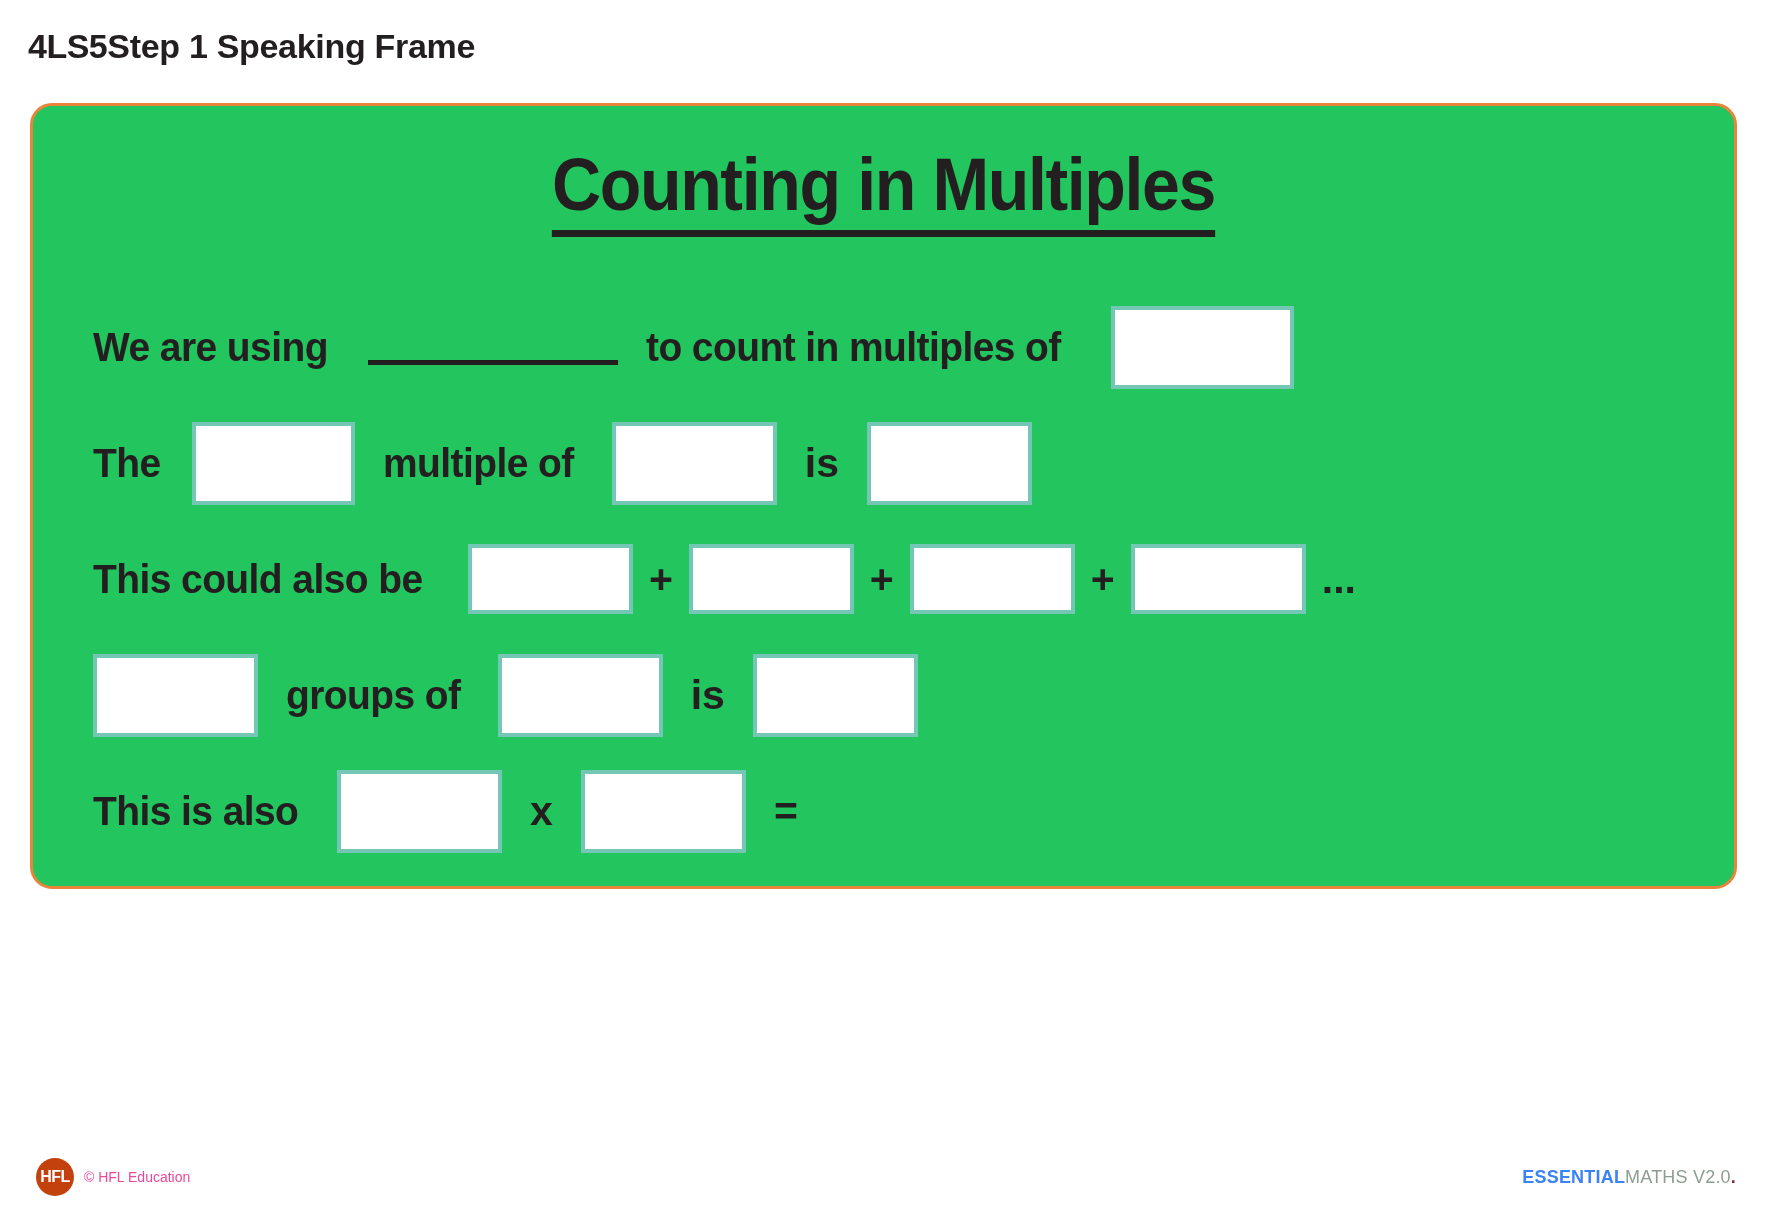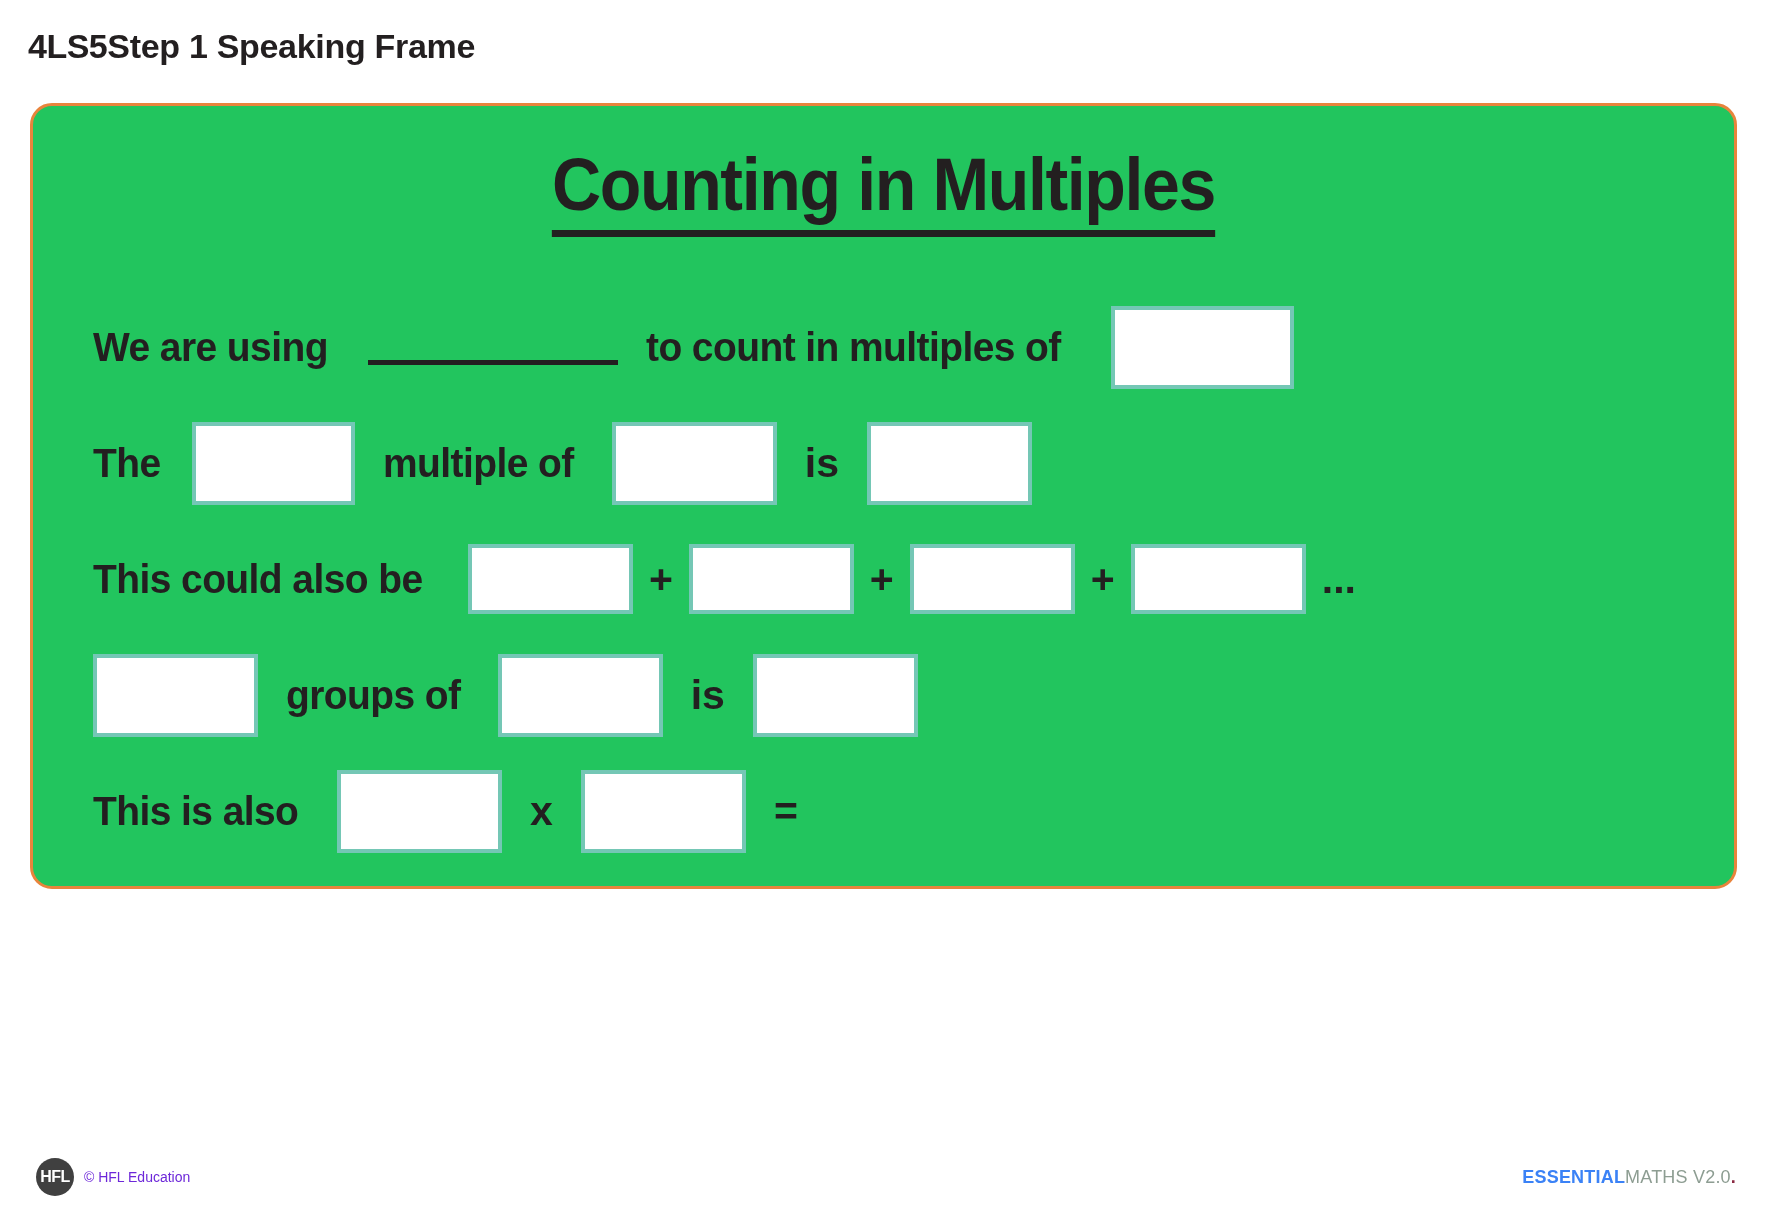--- a/index.html
+++ b/index.html
@@ -121,33 +121,33 @@
     justify-content: space-between;
   }
   .hfl-block {
     display: flex;
     align-items: center;
   }
   .hfl-logo {
     width: 38px;
     height: 38px;
     border-radius: 50%;
-    background: #404040;
+    background: #c2410c;
     color: #ffffff;
     font-size: 16px;
     font-weight: bold;
     display: flex;
     align-items: center;
     justify-content: center;
     letter-spacing: -0.5px;
   }
   .hfl-text {
     margin-left: 10px;
     font-size: 14px;
-    color: #6d28d9;
+    color: #ec4899;
   }
   .em-block {
     font-size: 18px;
     letter-spacing: 0.2px;
   }
   .em-bold { font-weight: bold; color: #3b82f6; }
   .em-light { color: #8d9d92; }
   .em-dot { color: #8B2942; font-weight: bold; }
 </style>
 </head>

